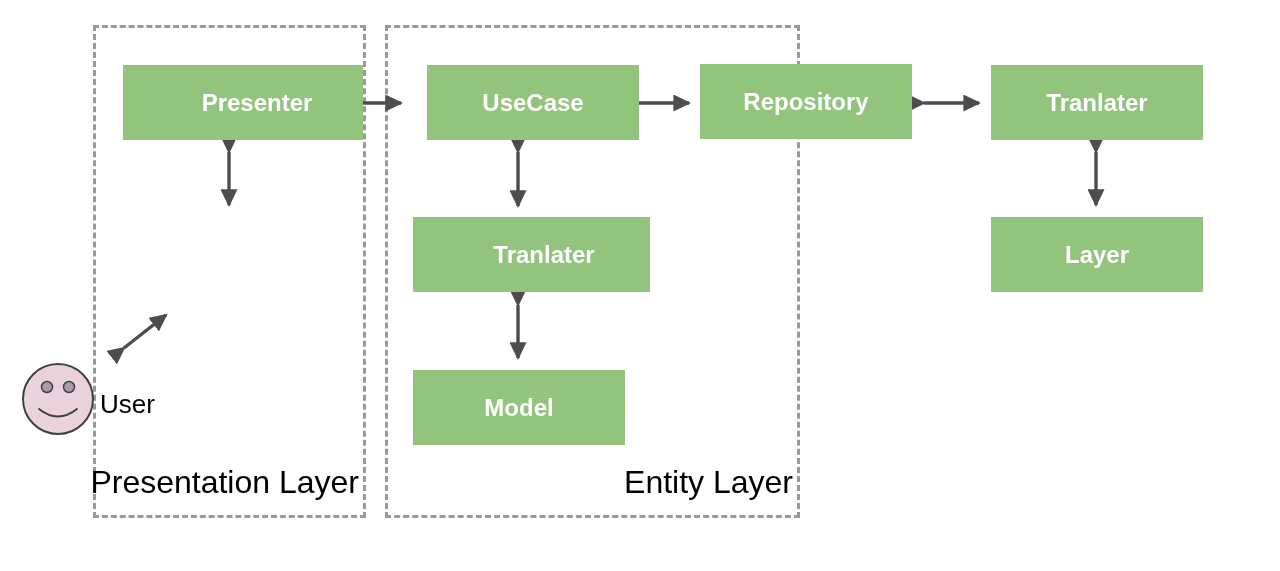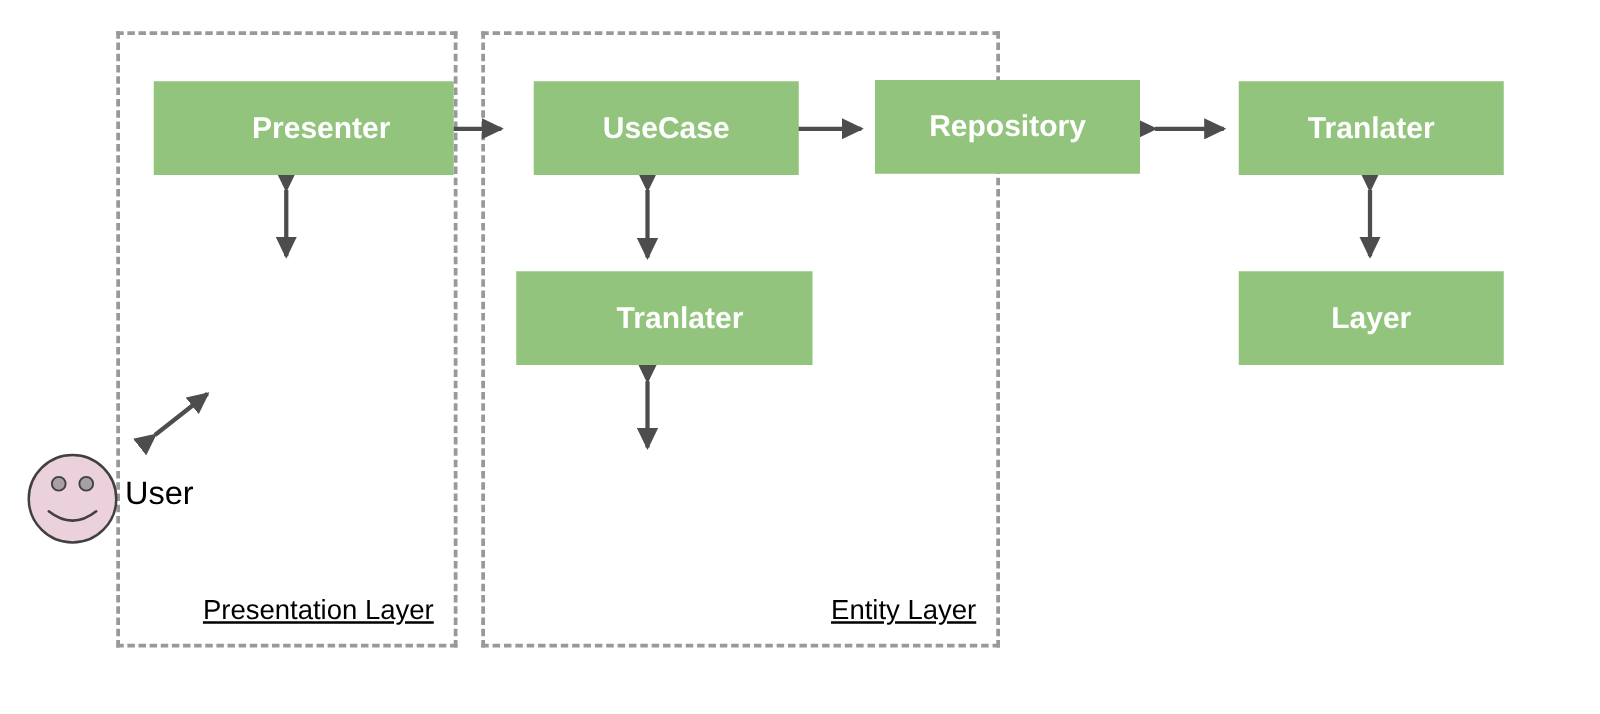--- a/index.html
+++ b/index.html
@@ -20,26 +20,25 @@
     border: 3px dashed var(--layer-border, #999999);
     box-sizing: border-box;
     background: transparent;
     z-index: 1;
   }
   #layer-presentation { left: 93px;  top: 25px; width: 273px; height: 493px; }
   #layer-domain       { left: 385px; top: 25px; width: 415px; height: 493px; }
   #layer-data         { left: 818px; top: 25px; width: 420px; height: 493px; }
   .layer-label {
     position: absolute;
-    right: 16px;
+    right: 4px;
     bottom: 14px;
-    font-size: 22px;
+    font-size: 32px;
     color: var(--label-text, #000000);
     white-space: nowrap;
-    text-decoration: underline;
   }
   .node {
     position: absolute;
     width: 212px;
     height: 75px;
     background: var(--node-fill, #93c47d);
     color: var(--node-text, #ffffff);
     font-size: 24px;
     font-weight: bold;
     display: flex;
@@ -68,21 +67,21 @@
     position: absolute;
     left: 0; top: 0;
     width: 1280px;
     height: 571px;
     z-index: 4;
     pointer-events: none;
   }
   #user-label {
     position: absolute;
     left: 100px;
-    top: 379px;
+    top: 389px;
     font-size: 26px;
     color: var(--label-text, #000000);
     z-index: 5;
     white-space: nowrap;
   }
 </style>
 </head>
 <body>
 
 <div id="canvas">
@@ -108,20 +107,21 @@
       <line x1="518" y1="152" x2="518" y2="206" marker-start="url(#ah)" marker-end="url(#ah)"></line>
       <line x1="518" y1="305" x2="518" y2="358" marker-start="url(#ah)" marker-end="url(#ah)"></line>
       <line x1="1096" y1="152" x2="1096" y2="205" marker-start="url(#ah)" marker-end="url(#ah)"></line>
       <line x1="124" y1="348" x2="166" y2="315" marker-start="url(#ah)" marker-end="url(#ah)"></line>
     </g>
   </svg>
 
   <div class="node" id="node-presenter">Presenter</div>
   <div class="node" id="node-usecase">UseCase</div>
   <div class="node" id="node-tranlater">Tranlater</div>
+  <div class="node" id="node-model">Model</div>
   <div class="node" id="node-repository">Repository</div>
   <div class="node" id="node-datastore">Tranlater</div>
   <div class="node" id="node-entity">Layer</div>
 
   <svg id="user-actor" viewBox="0 0 1280 571" xmlns="http://www.w3.org/2000/svg">
     <circle cx="58" cy="399" r="35" fill="var(--actor-fill, #ead1dc)" stroke="var(--actor-stroke, #404040)" stroke-width="2"></circle>
     <circle cx="47" cy="387" r="5.5" fill="var(--actor-eye, #a6a0a6)" stroke="var(--actor-stroke, #404040)" stroke-width="1.5"></circle>
     <circle cx="69" cy="387" r="5.5" fill="var(--actor-eye, #a6a0a6)" stroke="var(--actor-stroke, #404040)" stroke-width="1.5"></circle>
     <path d="M 39 409 Q 58 424 77 409" fill="none" stroke="var(--actor-stroke, #404040)" stroke-width="2" stroke-linecap="round"></path>
   </svg>

